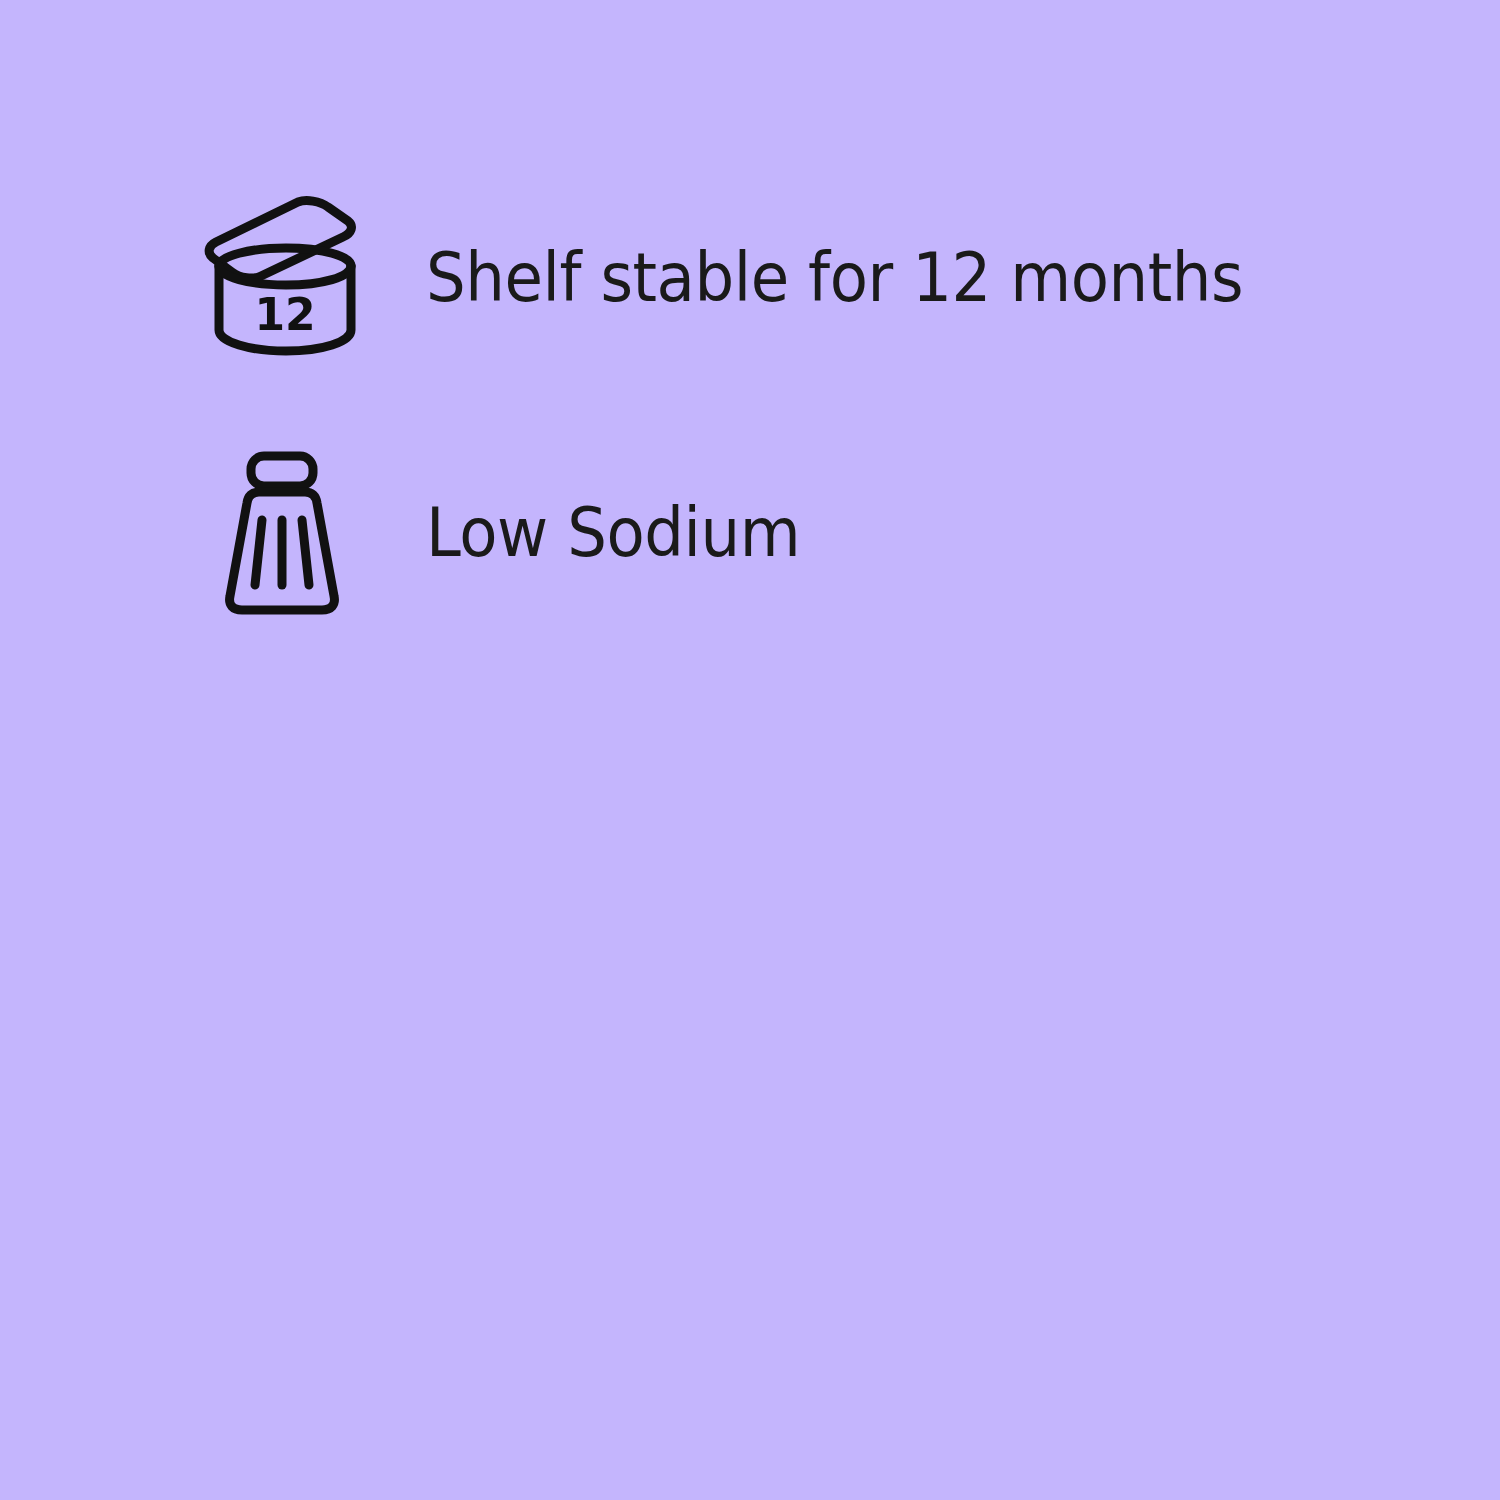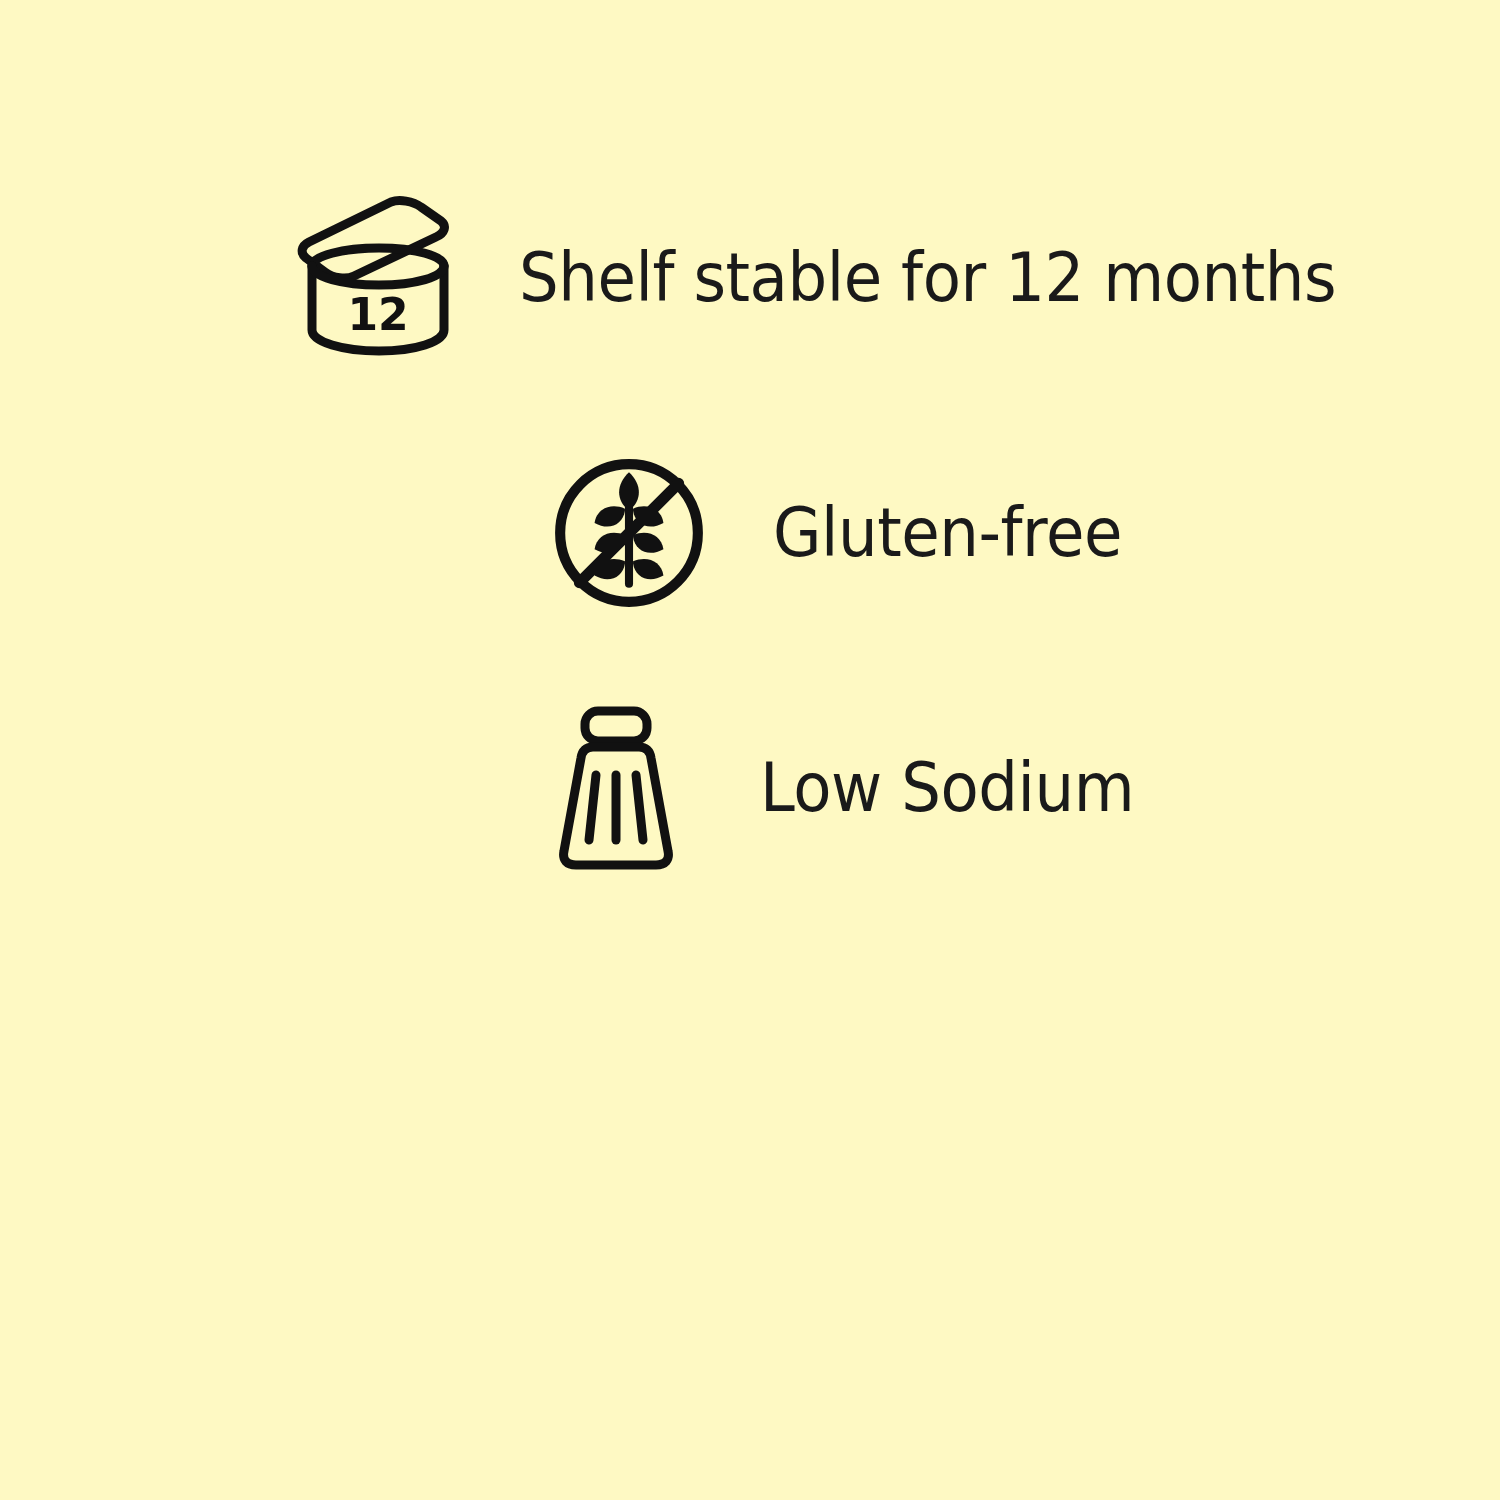--- a/index.html
+++ b/index.html
@@ -10,27 +10,26 @@
     width: 1500px;
     height: 1500px;
     background: #aee024;
     font-family: "Liberation Sans", sans-serif;
     overflow: hidden;
   }
   #feature-panel {
     position: relative;
     width: 1500px;
     height: 1500px;
-    background: #fef9c3;
+    background: #c4b5fd;
     box-sizing: border-box;
     padding: 150px 0 108px 0;
     display: flex;
     flex-direction: column;
     justify-content: flex-start;
-    align-items: center;
   }
   .feature-row {
     display: flex;
     align-items: center;
     height: 255px;
     padding-left: 196px;
     box-sizing: border-box;
   }
   .feature-icon {
     width: 172px;
@@ -75,46 +74,20 @@
         <path d="M17 76 C17 87 48 95 84 95 C120 95 149 87 149 76" stroke="#111111" stroke-width="9" stroke-linecap="round" fill="none"></path>
 
         <text x="83" y="140" text-anchor="middle" font-family="DejaVu Sans, Liberation Sans, sans-serif" font-size="44" font-weight="700" fill="#111111">12</text>
       </svg>
     </div>
     <div class="feature-label">Shelf stable for 12 months</div>
   </div>
 
 
 
-  <div class="feature-row">
-    <div class="feature-icon">
-      <svg width="162" height="162" viewBox="0 0 160 160" fill="none" xmlns="http://www.w3.org/2000/svg">
-        <circle cx="80" cy="80" r="68" stroke="#111111" stroke-width="10" fill="none"></circle>
-
-        <g fill="#111111">
-
-          <rect x="76" y="48" width="8" height="86" rx="4"></rect>
-
-          <path d="M80 20 C93 32 93 48 80 58 C67 48 67 32 80 20 Z"></path>
-
-          <path d="M76 56 C62 50 48 56 46 70 C60 78 74 72 76 58 Z"></path>
-          <path d="M84 56 C98 50 112 56 114 70 C100 78 86 72 84 58 Z"></path>
-
-          <path d="M76 82 C62 76 48 82 46 96 C60 104 74 98 76 84 Z"></path>
-          <path d="M84 82 C98 76 112 82 114 96 C100 104 86 98 84 84 Z"></path>
-
-          <path d="M76 108 C62 102 48 108 46 122 C60 130 74 124 76 110 Z"></path>
-          <path d="M84 108 C98 102 112 108 114 122 C100 130 86 124 84 110 Z"></path>
-        </g>
-
-        <line x1="31" y1="129" x2="129" y2="31" stroke="#111111" stroke-width="11" stroke-linecap="round"></line>
-      </svg>
-    </div>
-    <div class="feature-label">Gluten-free</div>
-  </div>
 
   <div class="feature-row">
     <div class="feature-icon">
       <svg width="128" height="170" viewBox="0 0 128 170" fill="none" xmlns="http://www.w3.org/2000/svg">
 
         <rect x="33" y="8" width="62" height="30" rx="13" stroke="#111111" stroke-width="9" fill="none"></rect>
 
         <path d="M41 44 C34 44 30 48 29 55 L12 148 C10 157 15 162 24 162 L104 162 C113 162 118 157 116 148
                  L99 55 C98 48 94 44 87 44 Z" stroke="#111111" stroke-width="9" stroke-linejoin="round" fill="none"></path>
 

